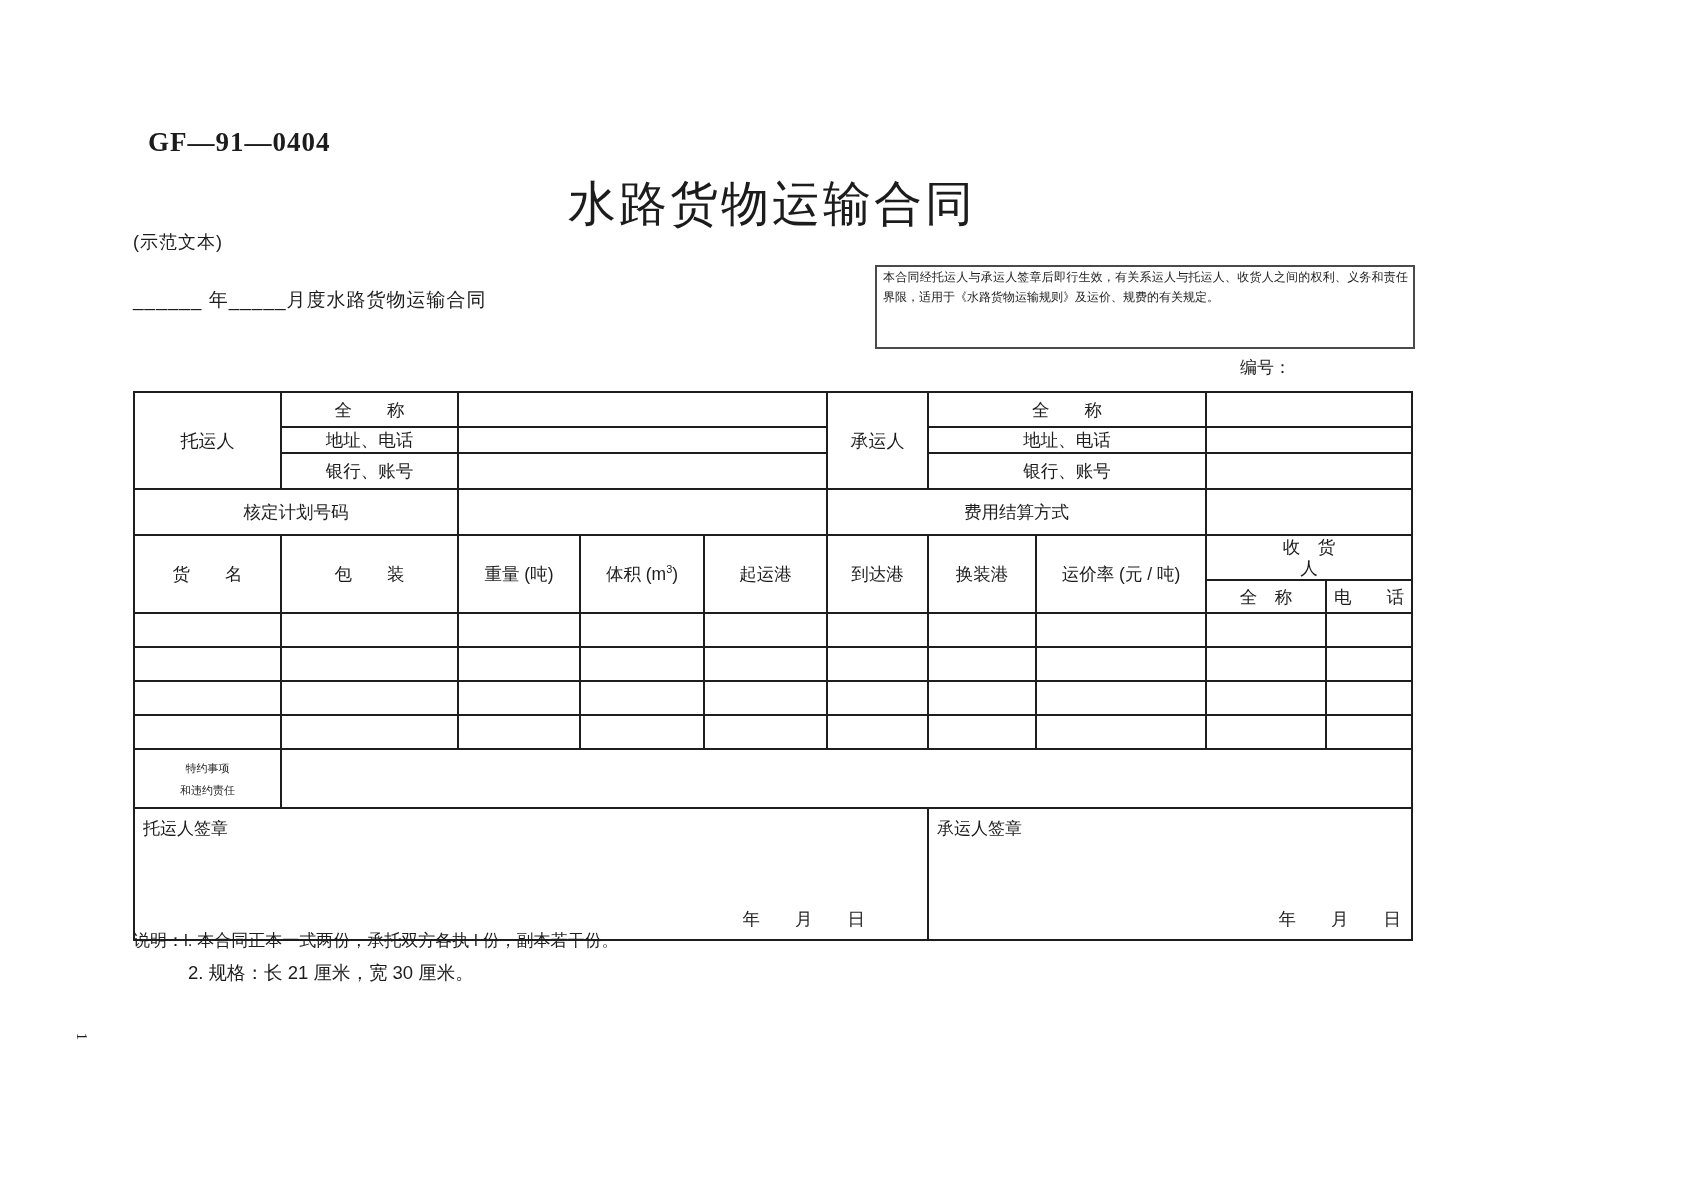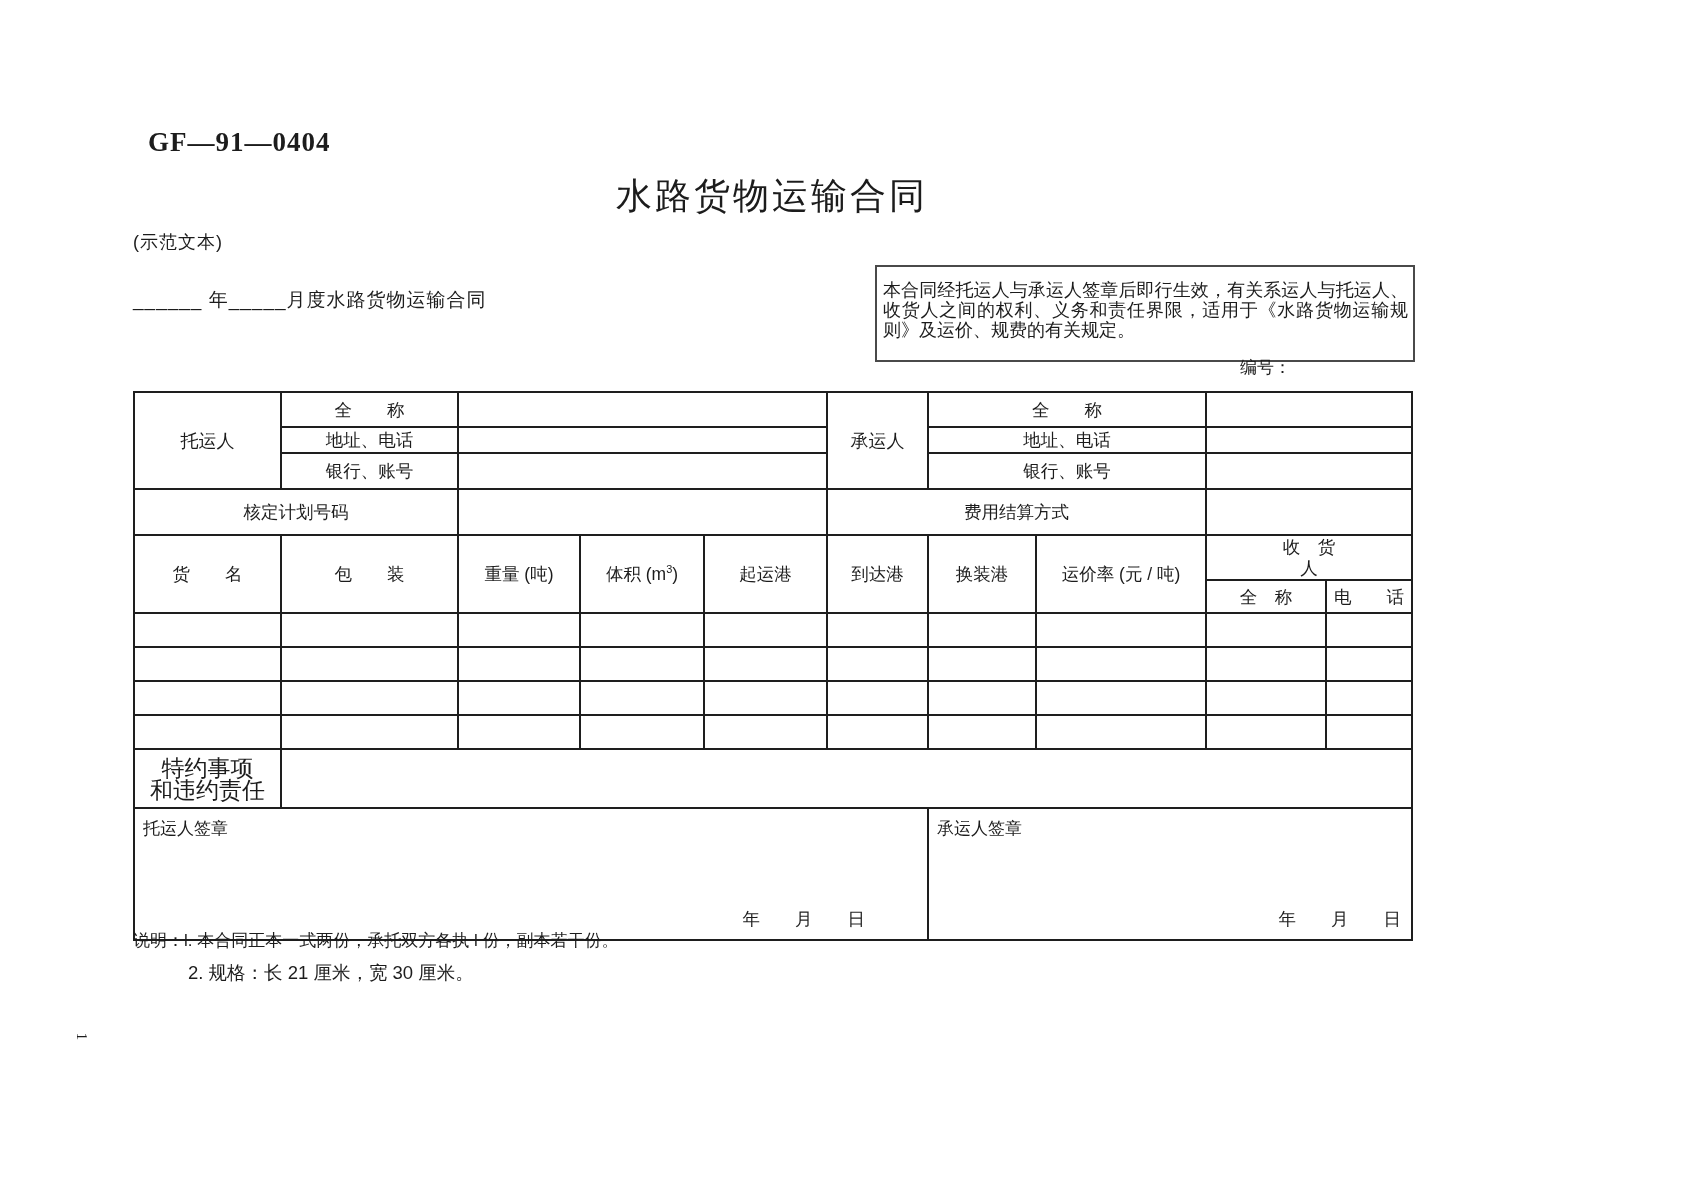--- a/index.html
+++ b/index.html
@@ -13,34 +13,34 @@
   }
   .abs{position:absolute;}
   
   .doc-code{
     left:132px;top:127px;
     font-family:Liberation Serif, serif;
     font-weight:bold;font-size:27px;letter-spacing:1px;margin-left:16px;
   }
   .title{
     left:133px;top:172px;width:1278px;
-    text-align:center;font-size:36px;letter-spacing:3px;
+    text-align:center;font-size:48px;letter-spacing:3px;
   }
   .subtitle{
     left:133px;top:230px;width:1278px;
     text-align:left;font-size:18px;letter-spacing:1px;
   }
   .period-line{
     left:133px;top:287px;font-size:19px;letter-spacing:1px;
   }
   .notice-box{
     left:875px;top:265px;width:525px;height:80px;
     border:2px solid #4a4a4a;
-    padding:13px 5px 0 6px;
-    font-size:18px;line-height:20px;
+    padding:0 5px 0 6px;
+    font-size:12px;line-height:20px;
     text-align:justify;
   }
   .serial{
     left:1240px;top:356px;font-size:17px;text-align:center;
   }
   
   table.form{
     position:absolute;left:133px;top:391px;
     width:1278px;
     border-collapse:collapse;table-layout:fixed;
@@ -54,21 +54,21 @@
   tr.r-tall1{height:35px;}
   tr.r-short{height:21px;margin-left:23px;}
   tr.r-tall2{height:36px;}
   tr.r-plan{height:46px;}
   tr.r-head-top{height:45px;}
   tr.r-head-sub{height:33px;}
   tr.r-data{height:34px;}
   tr.r-special{height:59px;}
   tr.r-sign{height:132px;}
   td.consignee-top{border-bottom:2px solid #1e1e1e;line-height:21px;}
-  td.special-label{line-height:22px;font-size:23px;}
+  td.special-label{line-height:22px;font-size:11px;}
   td.sig{
     position:relative;text-align:left;vertical-align:top;
   }
   .sig-label{
     position:absolute;top:8px;left:8px;font-size:17px;
   }
   .sig-date{
     position:absolute;bottom:8px;font-size:17.5px;white-space:pre;
   }
   .sig-date-left{right:62px;}

